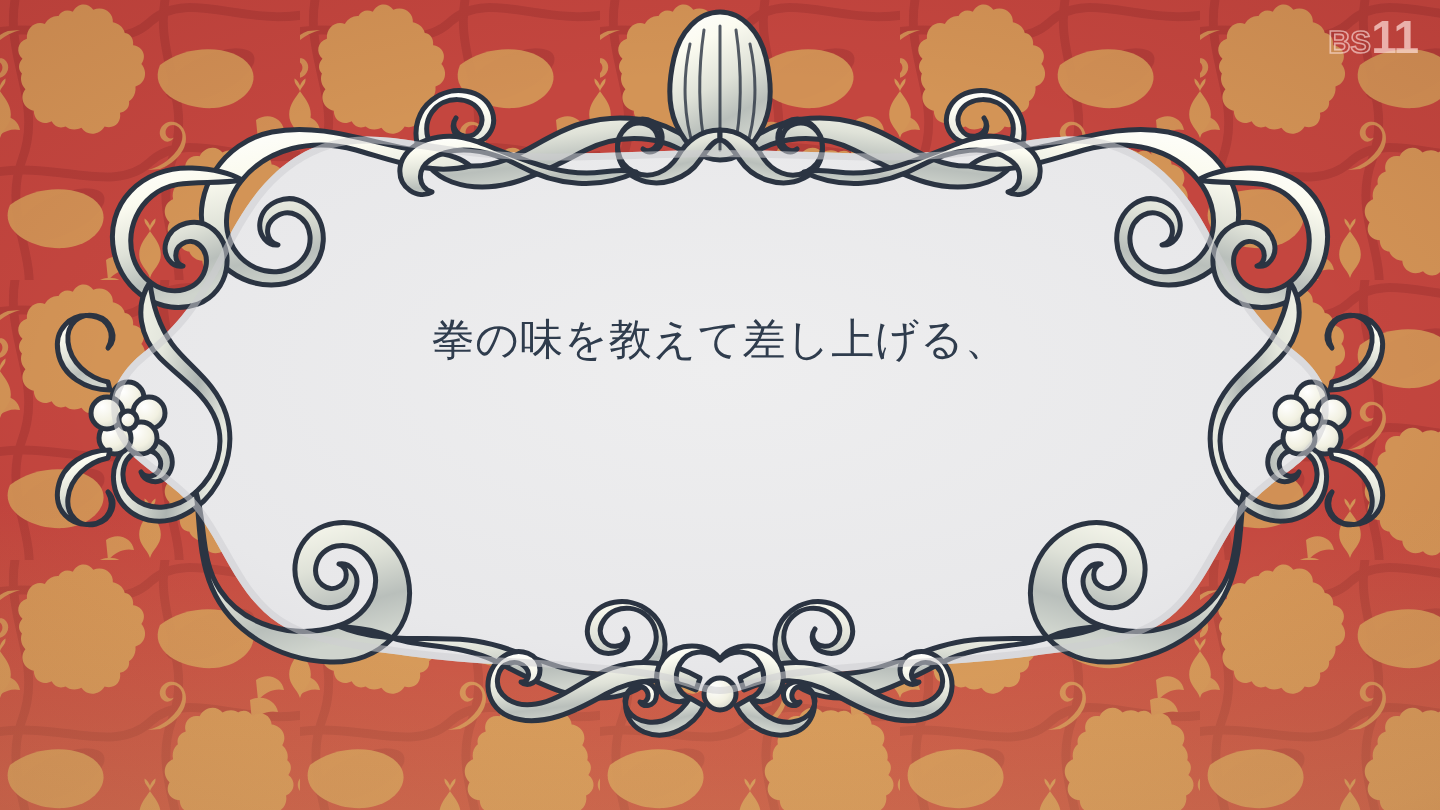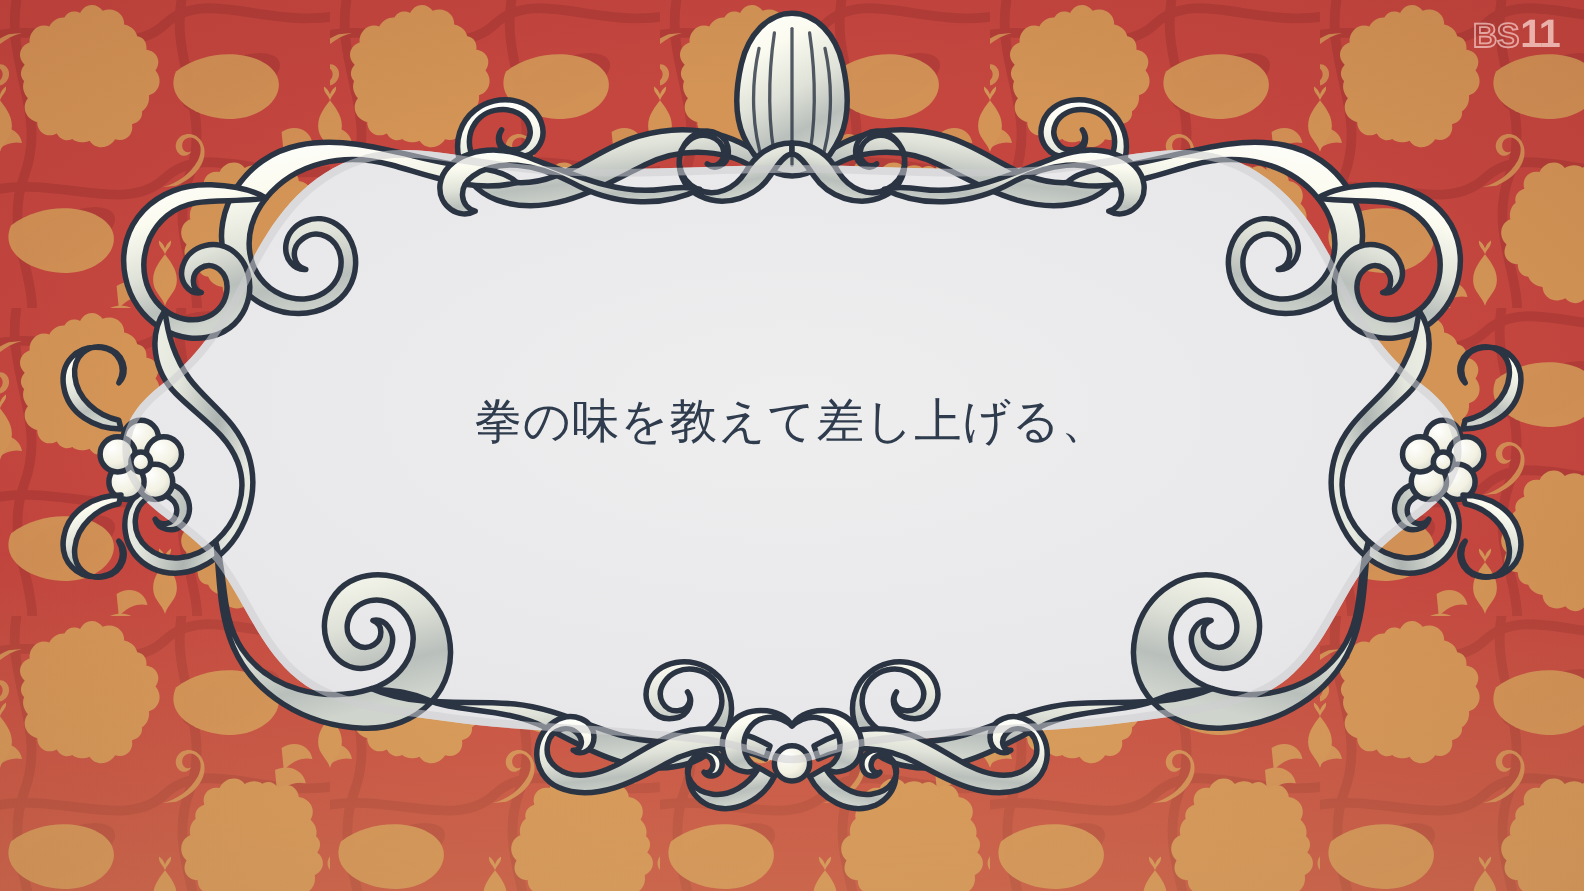--- a/index.html
+++ b/index.html
@@ -57,21 +57,20 @@
     right: 0;
     top: 318px;
     text-align: center;
     pointer-events: none;
   }
   .subtitle-line {
     display: block;
     color: #2f3c4d;
     letter-spacing: 0.02em;
     white-space: nowrap;
-    margin-top: 44px;
   }
   #subtitle-line-1 {
     font-size: 43px;
     line-height: 1.0;
     margin-bottom: 40px;
   }
   #subtitle-line-2 {
     font-size: 46px;
     line-height: 1.0;
   }
@@ -94,21 +93,21 @@
     font-family: "Liberation Sans", "DejaVu Sans", sans-serif;
     font-size: 31px;
     font-weight: bold;
     letter-spacing: -0.5px;
     color: transparent;
     -webkit-text-stroke: 1.6px rgba(255,228,224,0.62);
     text-shadow: none;
   }
   #bug-11 {
     font-family: "Liberation Sans", "DejaVu Sans", sans-serif;
-    font-size: 36px;
+    font-size: 46px;
     font-weight: bold;
     letter-spacing: -1px;
     color: rgba(255,223,218,0.70);
   }
 </style>
 </head>
 <body>
 
 <div id="stage">
 

